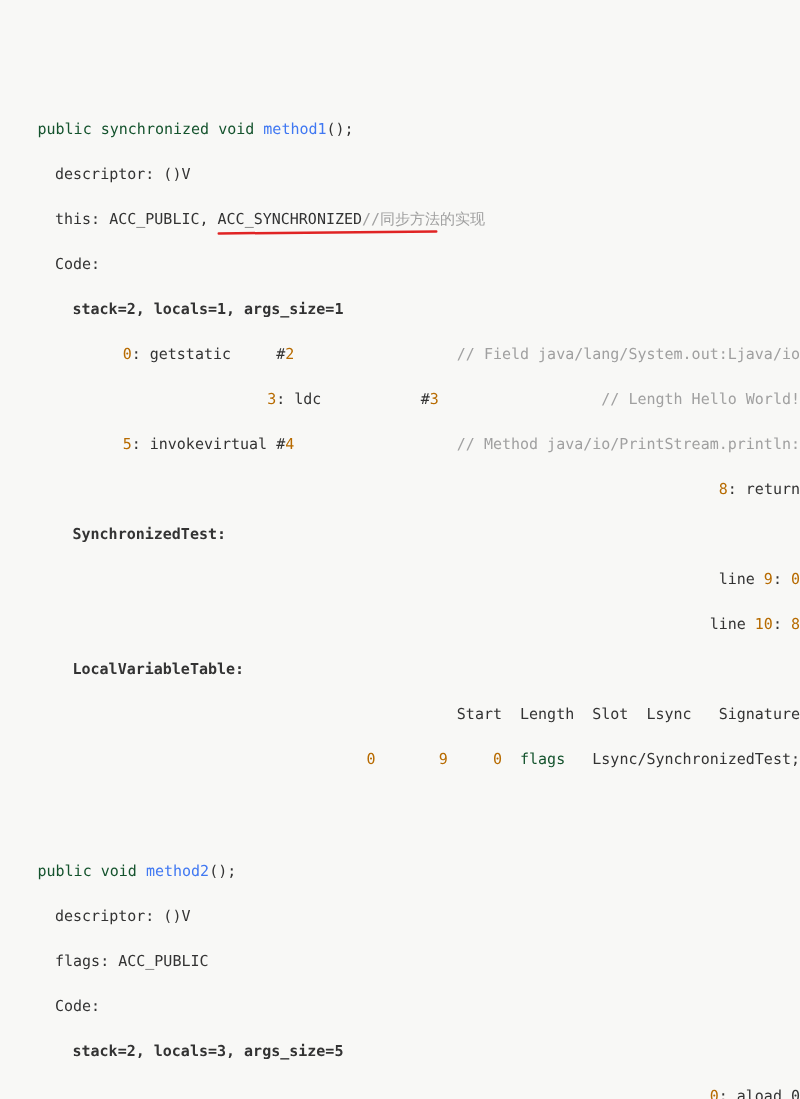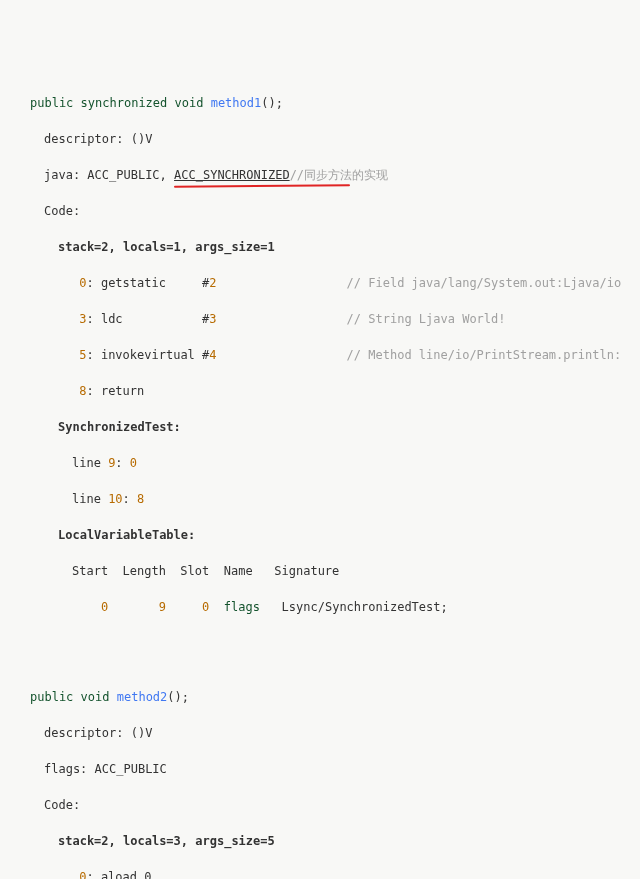--- a/index.html
+++ b/index.html
@@ -15,25 +15,24 @@
     box-sizing: border-box;
     overflow: hidden;
   }
   .kw   { color: #14532d; }      
   .name { color: #4078f2; text-align: center; }      
   .num  { color: #b76b01; }      
   .cmt  { color: #a0a0a0; }
   .i1 { padding-left: 18px; }
   .i2 { padding-left: 32px; }
   .i3 { padding-left: 46px; font-weight: bold; }
-  .i4 { padding-left: 60px; }
+  .i4 { padding-left: 60px; text-align: right; }
   .underline {
     position: relative;
     display: inline-block;
-    text-decoration: underline;
   }
   .underline::after {
     content: "";
     position: absolute;
     left: 0; right: 0; bottom: -3px;
     height: 2px;
     background: #e02424;
     border-radius: 2px;
     transform: rotate(-0.5deg);
   }
@@ -41,32 +40,32 @@
   .row { display: block; }
 </style>
 </head>
 <body>
 
 
 
 
 <span class="row i1"><span class="kw">public</span> <span class="kw">synchronized</span> <span class="kw">void</span> <span class="name">method1</span>();</span>
 <span class="row i2">descriptor: ()V</span>
-<span class="row i2"><span>java: ACC_PUBLIC, </span><span class="underline long-u">ACC_SYNCHRONIZED</span><span class="cmt">//同步方法的实现</span></span>
+<span class="row i2"><span>this: ACC_PUBLIC, </span><span class="underline long-u">ACC_SYNCHRONIZED</span><span class="cmt">//同步方法的实现</span></span>
 <span class="row i2">Code:</span>
 <span class="row i3">stack=2, locals=1, args_size=1</span>
 <span class="row i4"> <span class="num">0</span><span>: getstatic     #</span><span class="num">2</span>                  <span class="cmt">// Field java/lang/System.out:Ljava/io</span></span>
-<span class="row i4"> <span class="num">3</span><span>: ldc           #</span><span class="num">3</span>                  <span class="cmt">// String Ljava World!</span></span>
-<span class="row i4"> <span class="num">5</span><span>: invokevirtual #</span><span class="num">4</span>                  <span class="cmt">// Method line/io/PrintStream.println:</span></span>
+<span class="row i4"> <span class="num">3</span><span>: ldc           #</span><span class="num">3</span>                  <span class="cmt">// Length Hello World!</span></span>
+<span class="row i4"> <span class="num">5</span><span>: invokevirtual #</span><span class="num">4</span>                  <span class="cmt">// Method java/io/PrintStream.println:</span></span>
 <span class="row i4"> <span class="num">8</span><span>: return</span></span>
 <span class="row i3">SynchronizedTest:</span>
 <span class="row i4"><span>line </span><span class="num">9</span><span>: </span><span class="num">0</span></span>
 <span class="row i4"><span>line </span><span class="num">10</span><span>: </span><span class="num">8</span></span>
 <span class="row i3">LocalVariableTable:</span>
-<span class="row i4">Start  Length  Slot  Name   Signature</span>
+<span class="row i4">Start  Length  Slot  Lsync   Signature</span>
 <span class="row i4">    <span class="num">0</span>       <span class="num">9</span>     <span class="num">0</span>  <span class="kw">flags</span>   <span>Lsync/SynchronizedTest;</span></span>
 <span class="row"> </span>
 
 <span class="row i1"><span class="kw">public</span> <span class="kw">void</span> <span class="name">method2</span>();</span>
 <span class="row i2">descriptor: ()V</span>
 <span class="row i2">flags: ACC_PUBLIC</span>
 <span class="row i2">Code:</span>
 <span class="row i3">stack=2, locals=3, args_size=5</span>
 <span class="row i4"> <span class="num">0</span><span>: aload_0</span></span>
 

